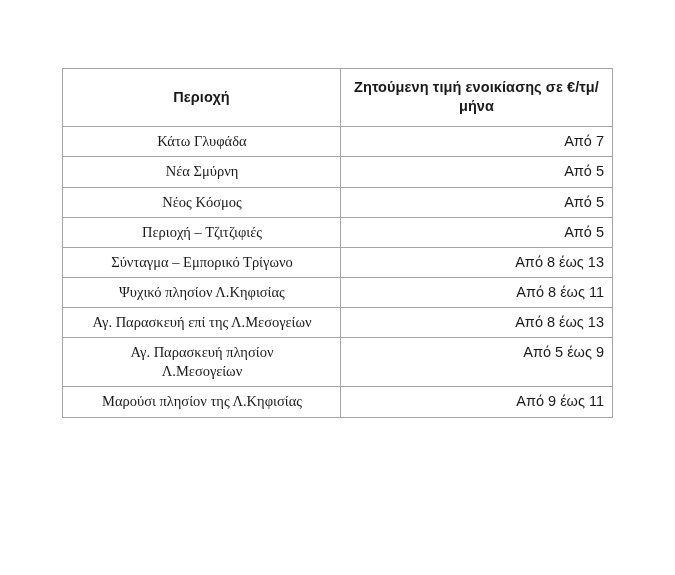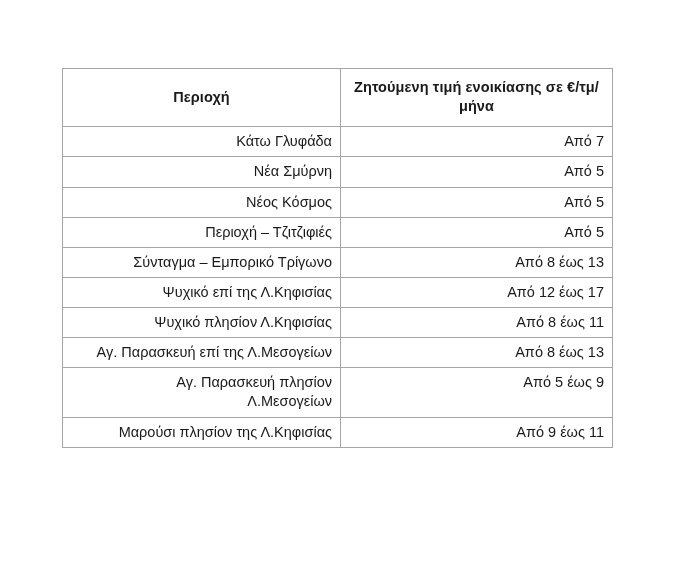--- a/index.html
+++ b/index.html
@@ -51,22 +51,23 @@
     letter-spacing: 0.1px;
   }
 
   .rent-table tbody td {
     font-weight: normal;
     height: 18px;
     padding: 5px 8px 5px 8px;
     vertical-align: top;
   }
   .rent-table tbody td.area {
-    text-align: right;
+    text-align: center;
     padding-left: 9px;
+    font-family: Liberation Serif, serif;
   }
   .rent-table tbody td.price {
     text-align: right;
   }
   .rent-table tbody tr.two-line td.area,
   .rent-table tbody tr.two-line td.price {
     height: 38px;
   }
   .nowrap-line { display: block; white-space: pre-line; }
 </style>
@@ -101,24 +102,20 @@
         </tr>
         <tr>
           <td class="area">Περιοχή – Τζιτζιφιές</td>
           <td class="price">Από 5</td>
         </tr>
         <tr>
           <td class="area">Σύνταγμα – Εμπορικό Τρίγωνο</td>
           <td class="price">Από 8 έως 13</td>
         </tr>
         <tr>
-          <td class="area">Ψυχικό επί της Λ.Κηφισίας</td>
-          <td class="price">Από 12 έως 17</td>
-        </tr>
-        <tr>
           <td class="area">Ψυχικό πλησίον Λ.Κηφισίας</td>
           <td class="price">Από 8 έως 11</td>
         </tr>
         <tr>
           <td class="area">Αγ. Παρασκευή επί της Λ.Μεσογείων</td>
           <td class="price">Από 8 έως 13</td>
         </tr>
         <tr class="two-line">
           <td class="area">
             <span class="nowrap-line">Αγ. Παρασκευή πλησίον

